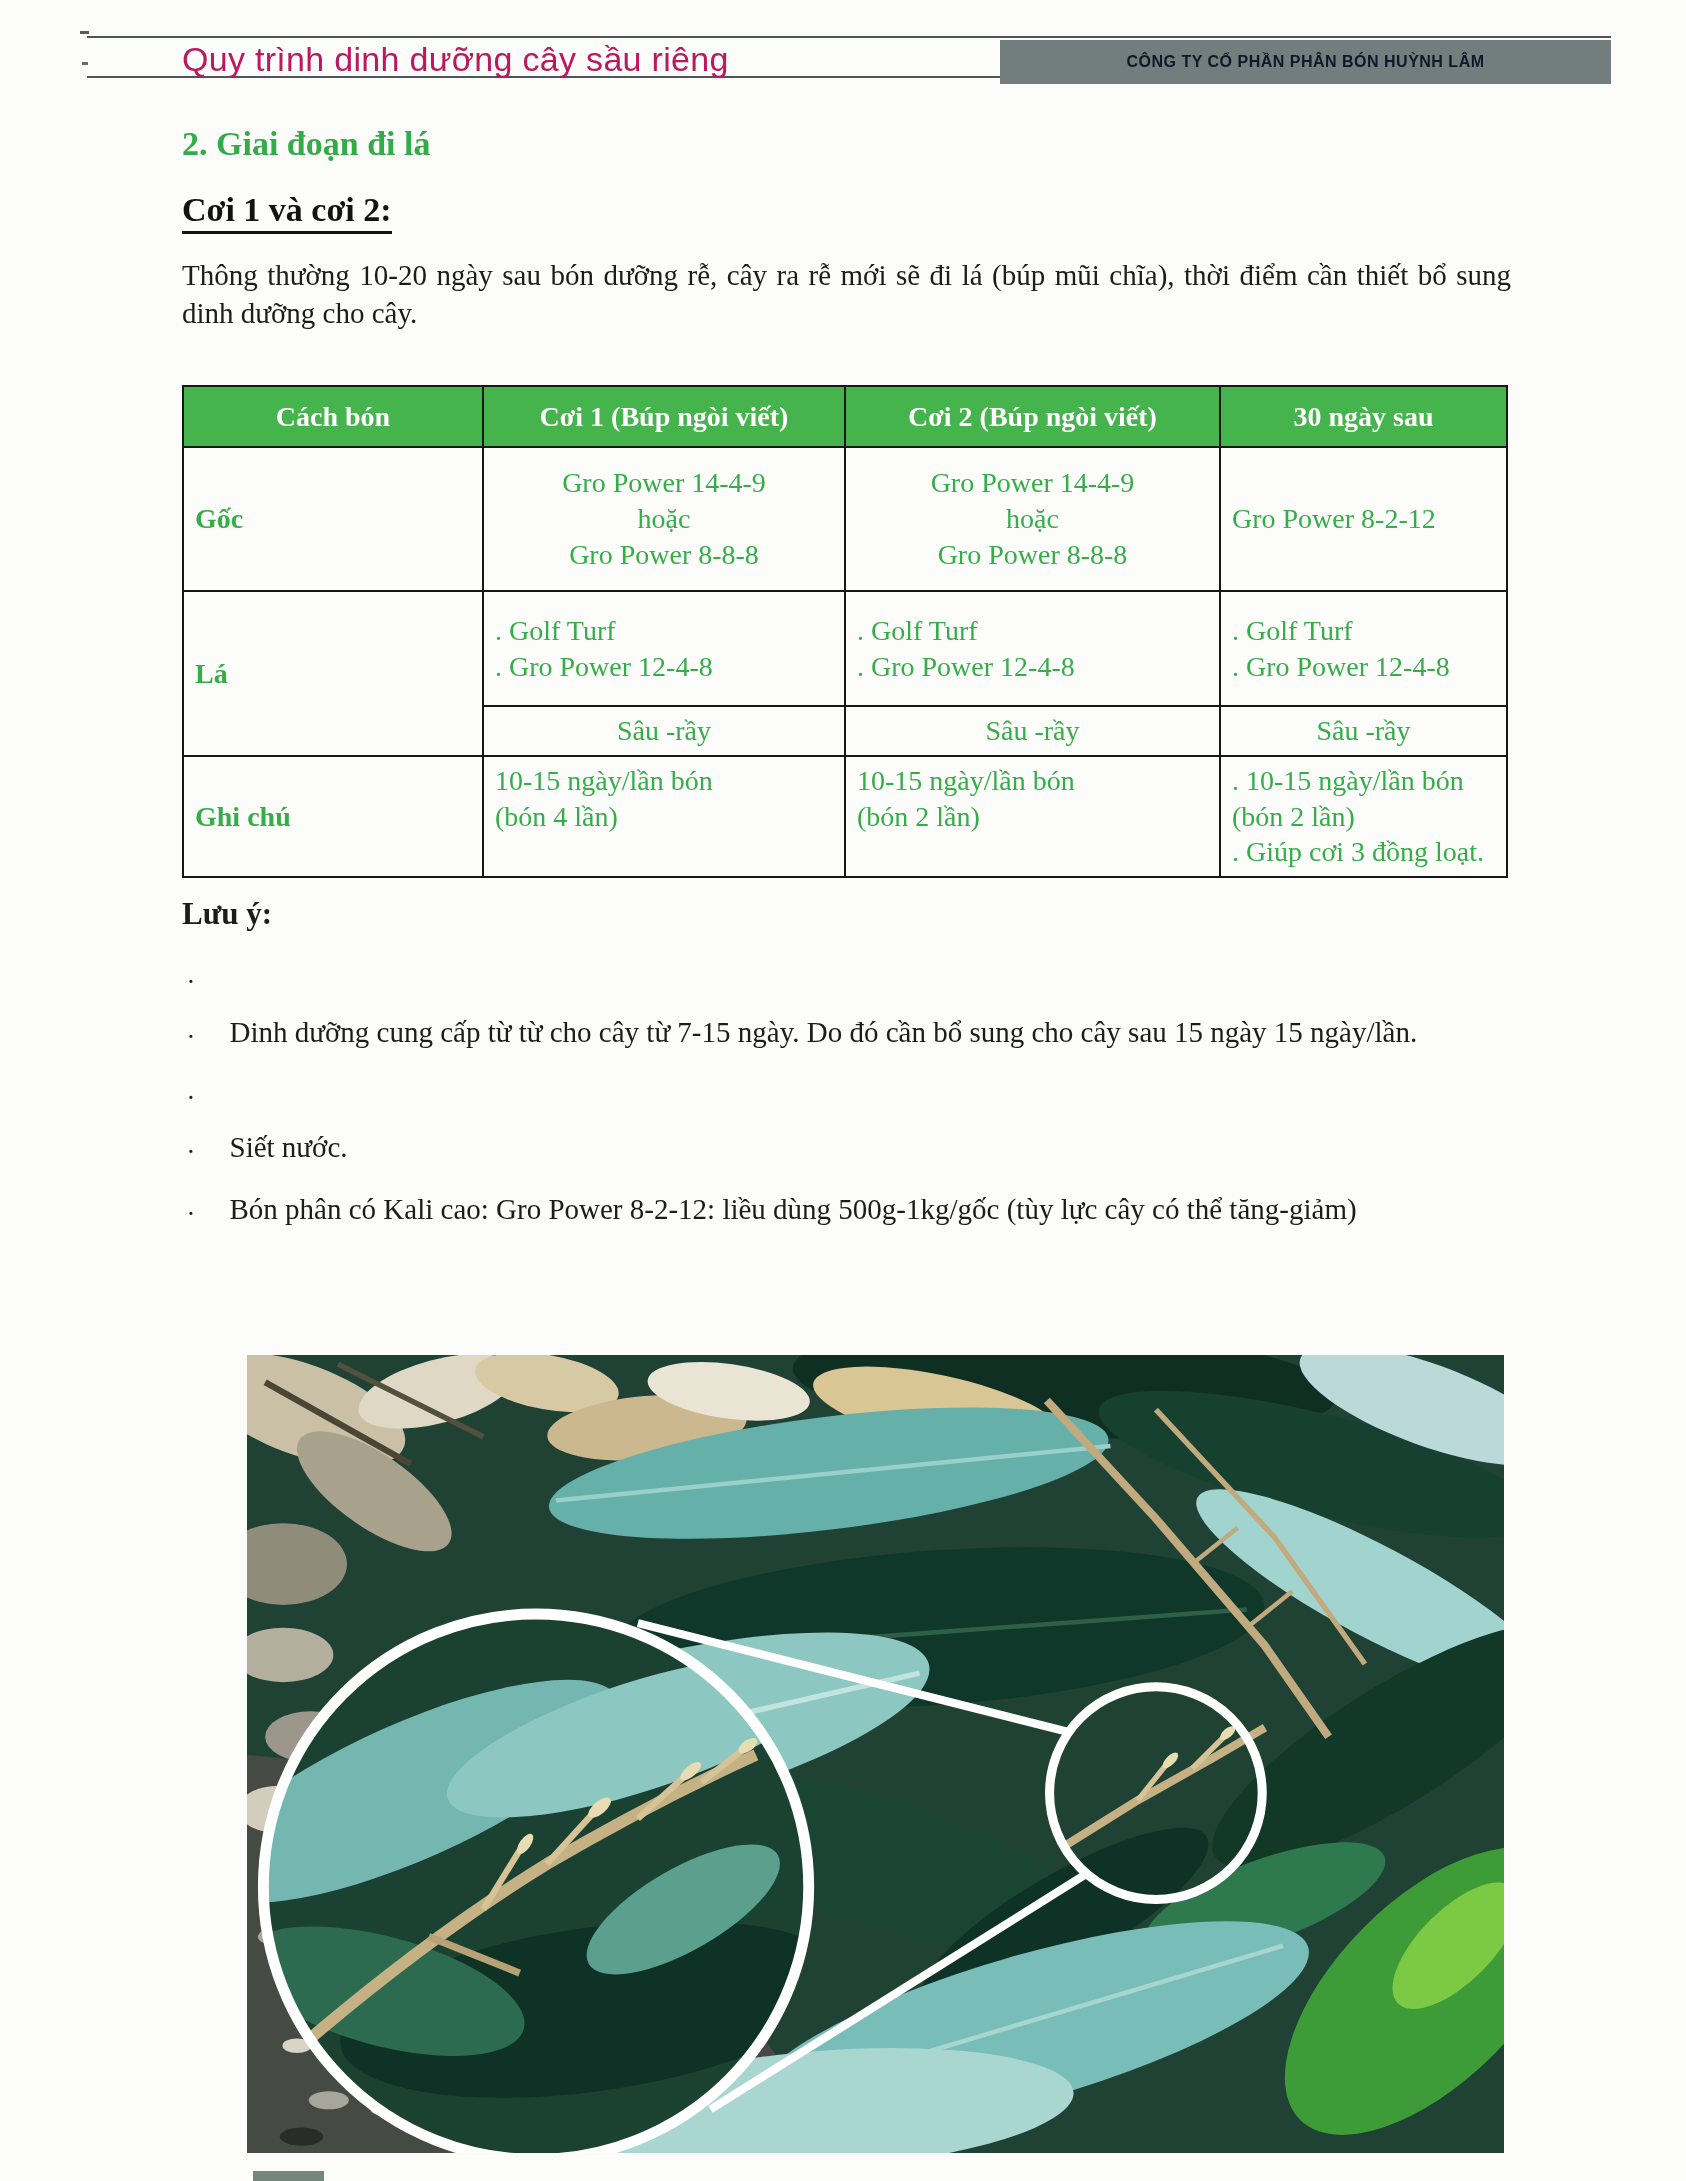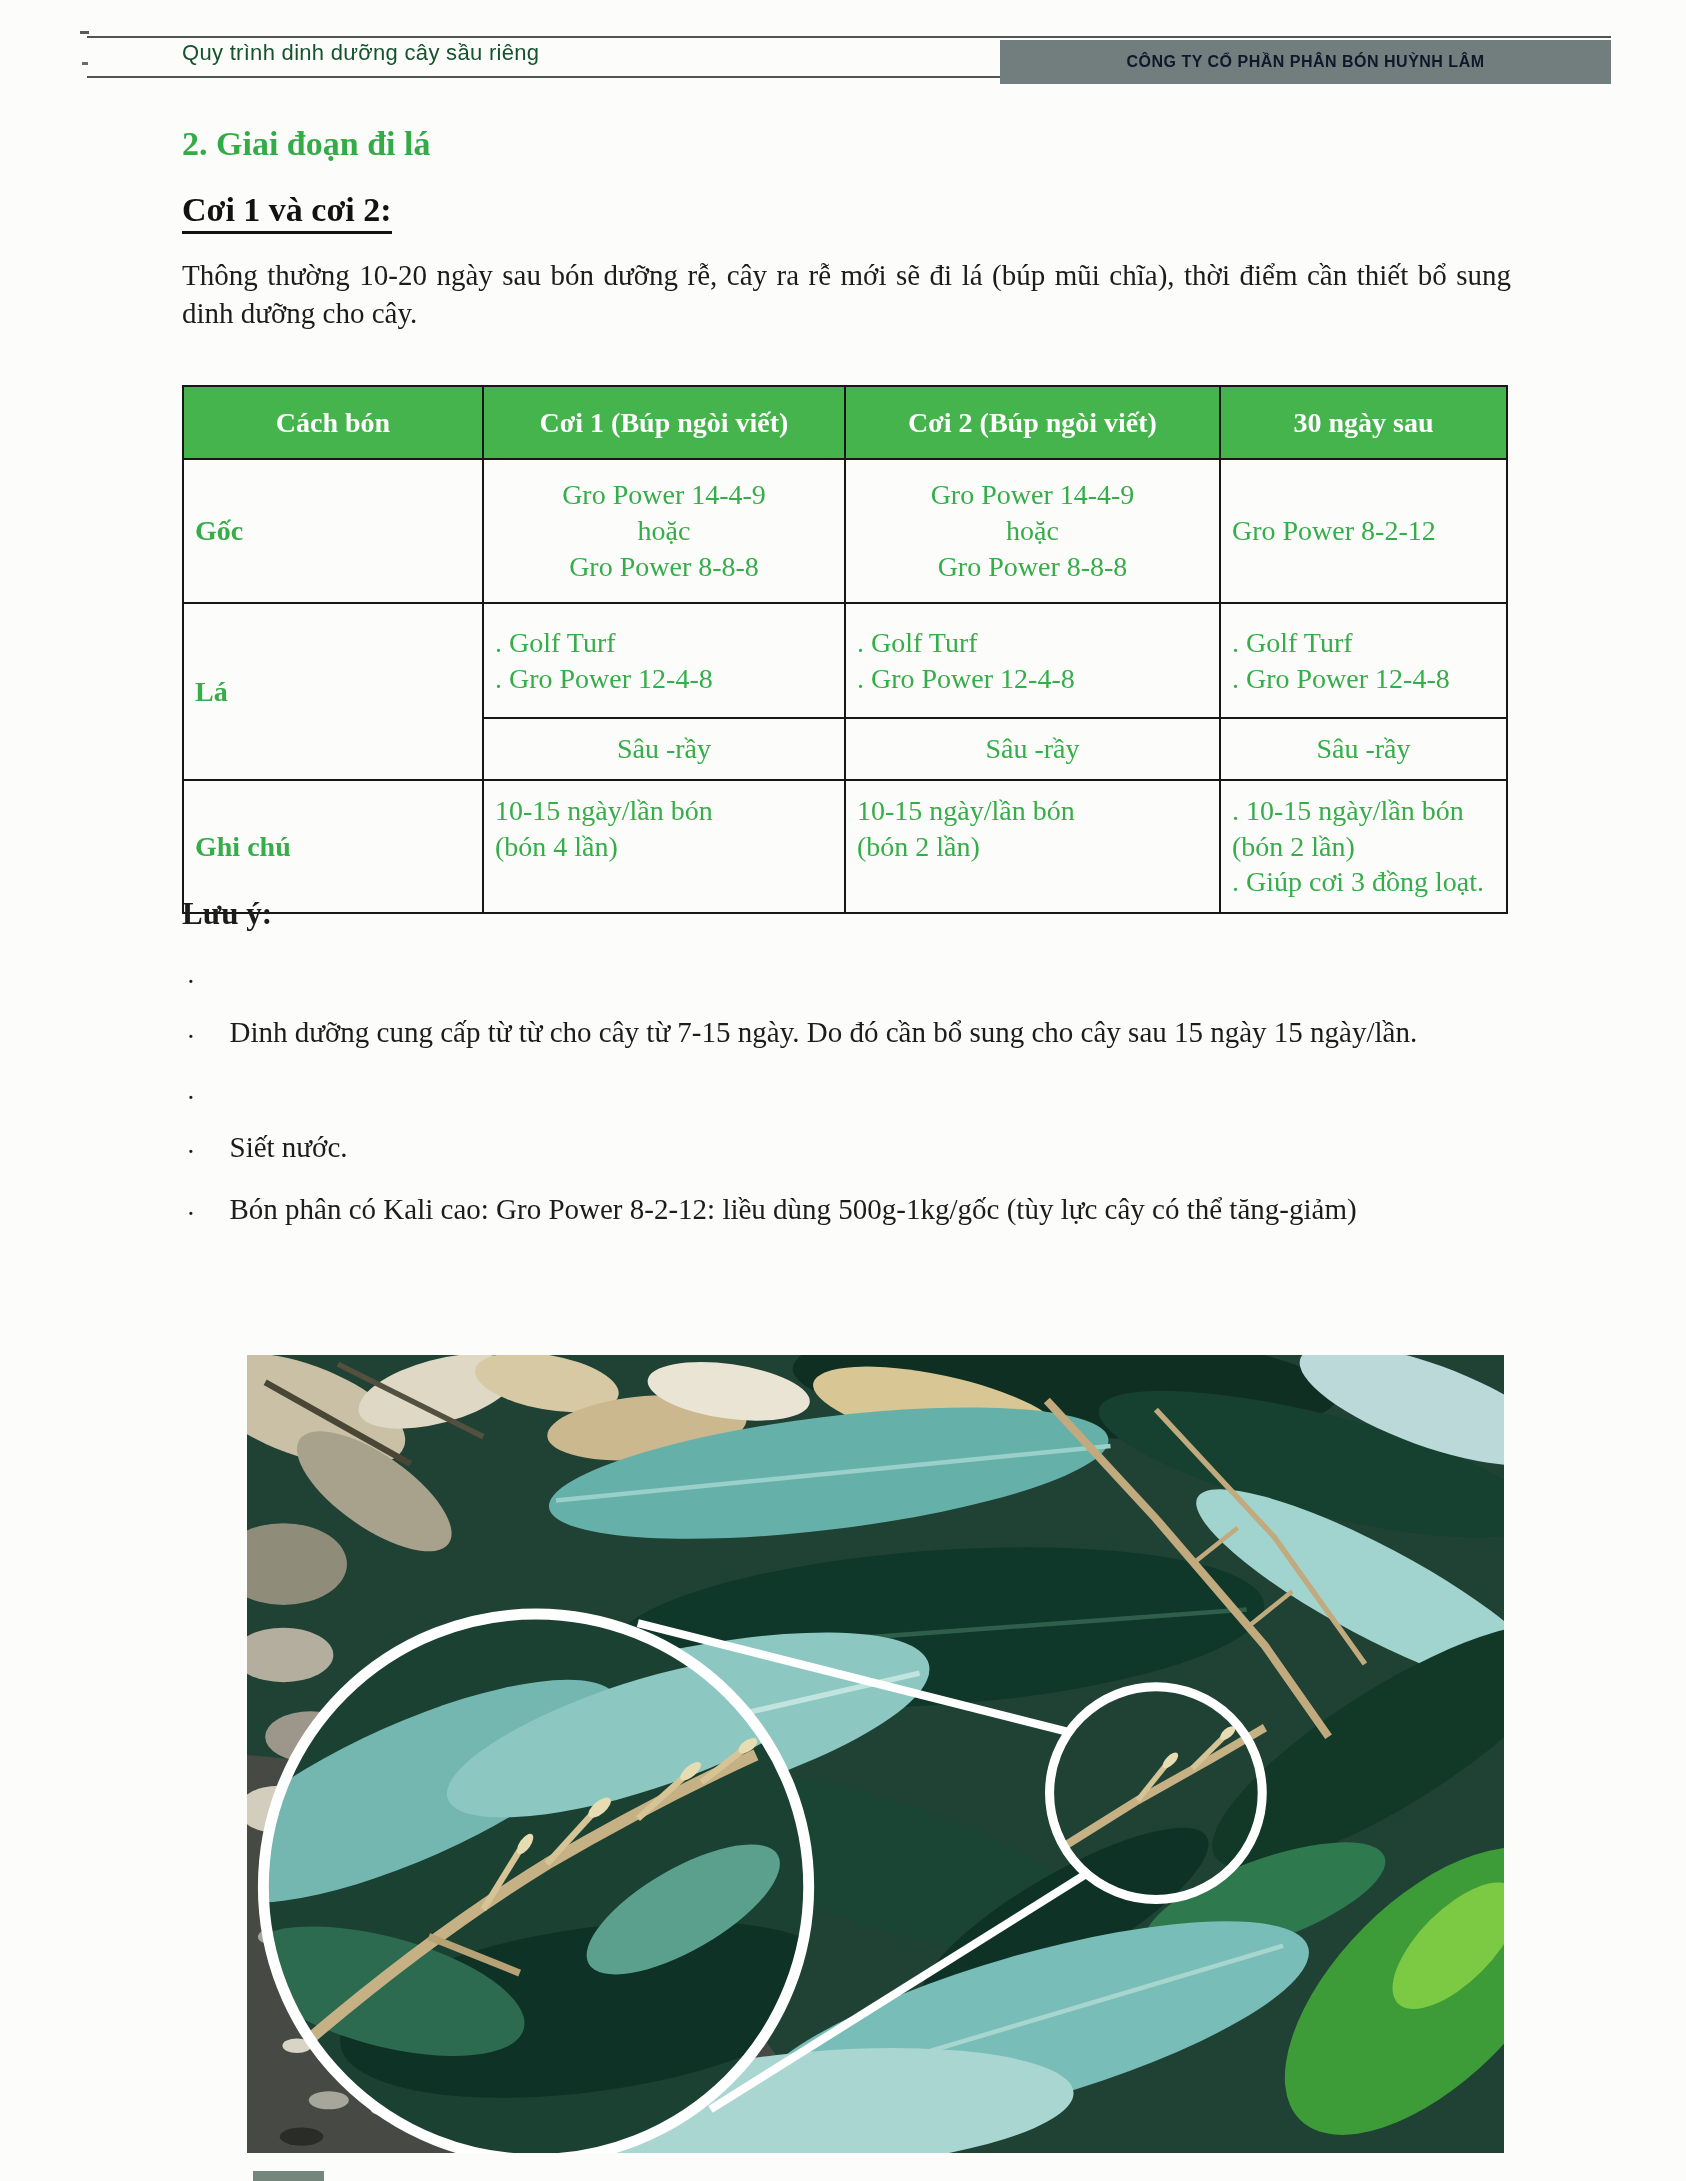--- a/index.html
+++ b/index.html
@@ -10,21 +10,21 @@
   }
   
   .rule{position:absolute;background:#4f5454;height:1.8px;}
   .rule-top{left:87px;top:36px;width:1524px;}
   .rule-bottom{left:87px;top:76px;width:918px;}
   .edge-dash{position:absolute;left:80px;top:31px;width:9px;height:2.7px;background:#5a5a5a;}
   .edge-dash2{position:absolute;left:82px;top:62px;width:6.4px;height:2.7px;background:#6a6a6a;}
   .header-title{
     position:absolute;left:182px;top:40px;
     font-family:"Liberation Sans", sans-serif;
-    font-size:22px;color:#14532d;letter-spacing:0.3px;
+    font-size:34px;color:#be185d;letter-spacing:0.3px;
   }
   .header-box{
     position:absolute;left:1000px;top:40px;width:611px;height:44px;
     background:#727d7d;display:flex;align-items:center;justify-content:center;
   }
   .header-box span{
     font-family:"Liberation Sans", sans-serif;
     font-size:16px;font-weight:600;color:#0f172a;letter-spacing:0.5px;white-space:nowrap;
   }
   
@@ -44,21 +44,21 @@
   
   .feed-table{
     position:absolute;left:182px;top:385px;width:1324px;
     border-collapse:collapse;table-layout:fixed;
   }
   .feed-table col.c1{width:300px;}
   .feed-table col.c2{width:362px;}
   .feed-table col.c3{width:375px;}
   .feed-table col.c4{width:287px;}
   .feed-table th,.feed-table td{
-    border:2.7px solid #171717;padding:12px 11px;
+    border:2.7px solid #171717;padding:6px 11px;
     font-size:28px;line-height:1.28;
   }
   .feed-table th{
     background:#46b44c;color:#ffffff;font-weight:bold;
     height:47px;text-align:center;
   }
   .feed-table td{color:#35ad49;}
   .row-label{font-weight:bold;vertical-align:middle;padding-left:14.5px;}
   .cell-center{text-align:center;vertical-align:middle;white-space:pre-line;}
   .cell-left{text-align:left;vertical-align:middle;white-space:pre-line;}

